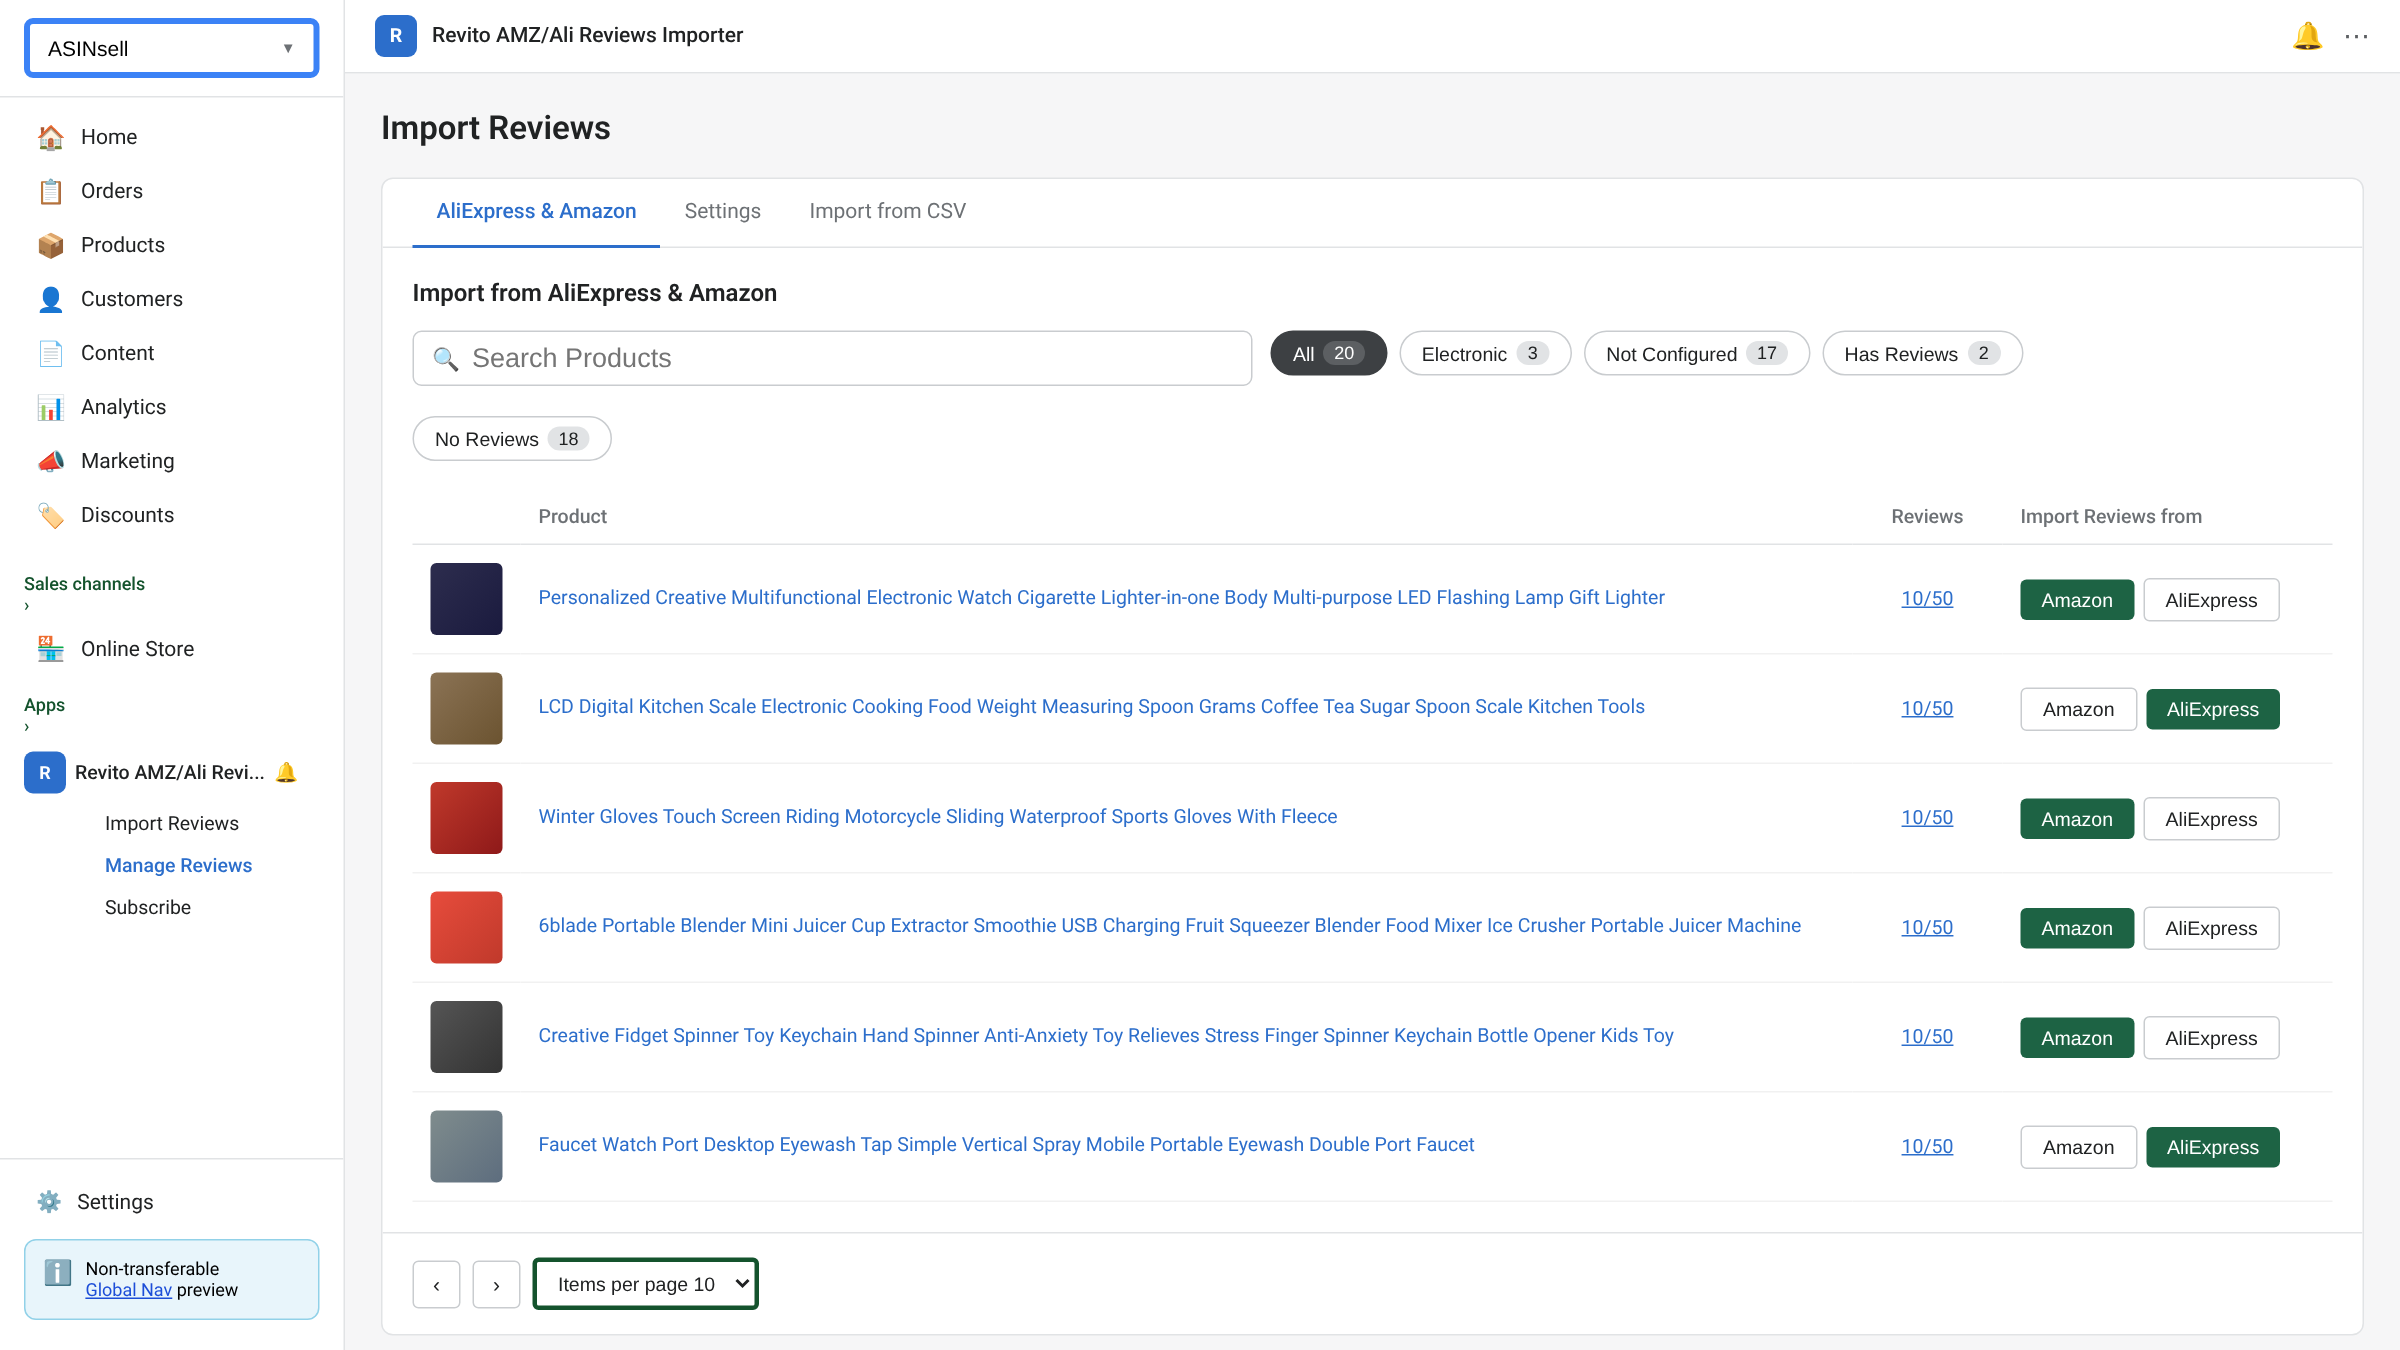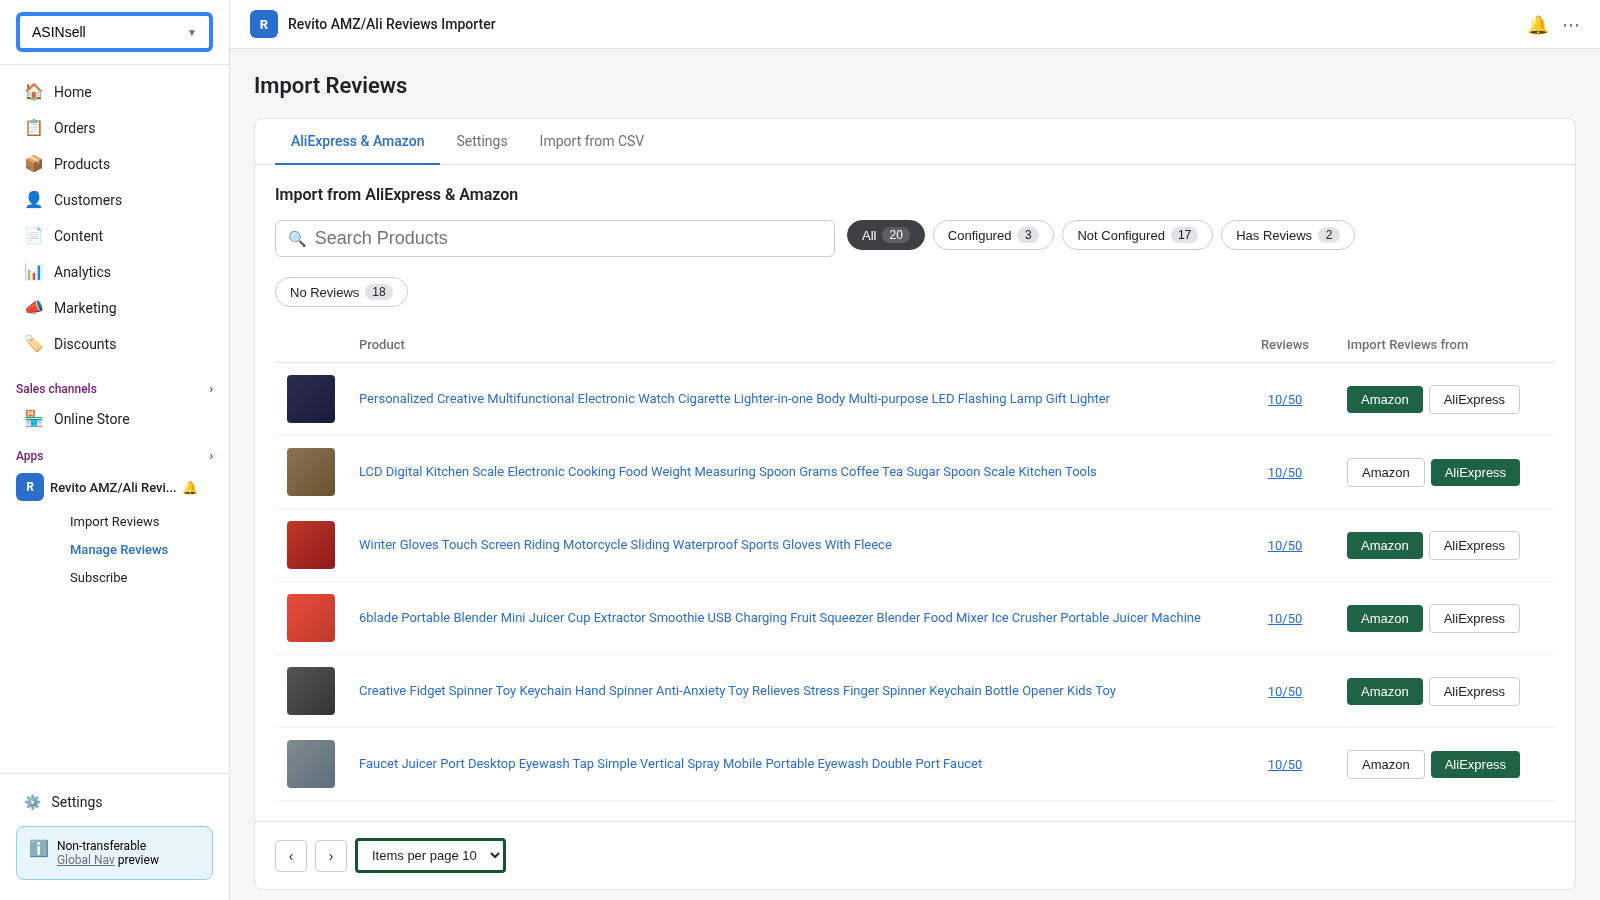--- a/index.html
+++ b/index.html
@@ -48,25 +48,26 @@
       border-radius: 6px;
       margin: 1px 8px;
       text-decoration: none;
       font-size: 14px;
     }
     .nav-item .icon { font-size: 16px; color: #5c5f62; width: 20px; text-align: center; }
 
     .sidebar-section-title {
       padding: 12px 16px 4px;
       font-size: 12px;
-      color: #701a75;
+      color: #14532d;
       font-weight: 500;
       display: flex;
       align-items: flex-start;
       justify-content: space-between;
+      flex-direction: column;
     }
     .sidebar-section-title .expand-icon { font-size: 12px; }
     .apps-icon {
       width: 28px;
       height: 28px;
       background: #2c6ecb;
       border-radius: 6px;
       display: flex;
       align-items: center;
       justify-content: center;
@@ -109,21 +110,21 @@
       background: #e8f5fb;
       border: 1px solid #91d1e8;
       border-radius: 8px;
       padding: 12px;
       font-size: 12px;
       display: flex;
       align-items: flex-start;
       gap: 8px;
     }
     .non-transferable-banner .info-icon { color: #006fbb; font-size: 16px; flex-shrink: 0; }
-    .non-transferable-banner .link { color: #737373; text-decoration: underline; cursor: pointer; }
+    .non-transferable-banner .link { color: #1d4ed8; text-decoration: underline; cursor: pointer; }
 
     
     #main {
       flex: 1;
       display: flex;
       flex-direction: column;
       overflow: hidden;
     }
 
     
@@ -521,21 +522,21 @@
             <span class="search-icon">🔍</span>
             <input type="text" placeholder="Search Products" style="">
           </div>
 
           <div class="filter-buttons">
             <button class="filter-btn active">
               <span>All</span>
               <span class="badge">20</span>
             </button>
             <button class="filter-btn">
-              <span>Configured</span>
+              <span>Electronic</span>
               <span class="badge">3</span>
             </button>
             <button class="filter-btn">
               <span>Not Configured</span>
               <span class="badge">17</span>
             </button>
             <button class="filter-btn">
               <span>Has Reviews</span>
               <span class="badge">2</span>
             </button>
@@ -643,21 +644,21 @@
           <button class="btn-amazon">Amazon</button>
           <button class="btn-aliexpress outline">AliExpress</button>
         </div>
       </td>
     </tr>
               <tr>
       <td>
         <div class="thumb-placeholder thumb-6"></div>
       </td>
       <td>
-        <a class="product-name-link">Faucet Juicer Port Desktop Eyewash Tap Simple Vertical Spray Mobile Portable Eyewash Double Port Faucet</a>
+        <a class="product-name-link">Faucet Watch Port Desktop Eyewash Tap Simple Vertical Spray Mobile Portable Eyewash Double Port Faucet</a>
       </td>
       <td style="text-align:center;">
         <span class="reviews-link">10/50</span>
       </td>
       <td>
         <div class="import-buttons">
           <button class="btn-amazon outline">Amazon</button>
           <button class="btn-aliexpress">AliExpress</button>
         </div>
       </td>

